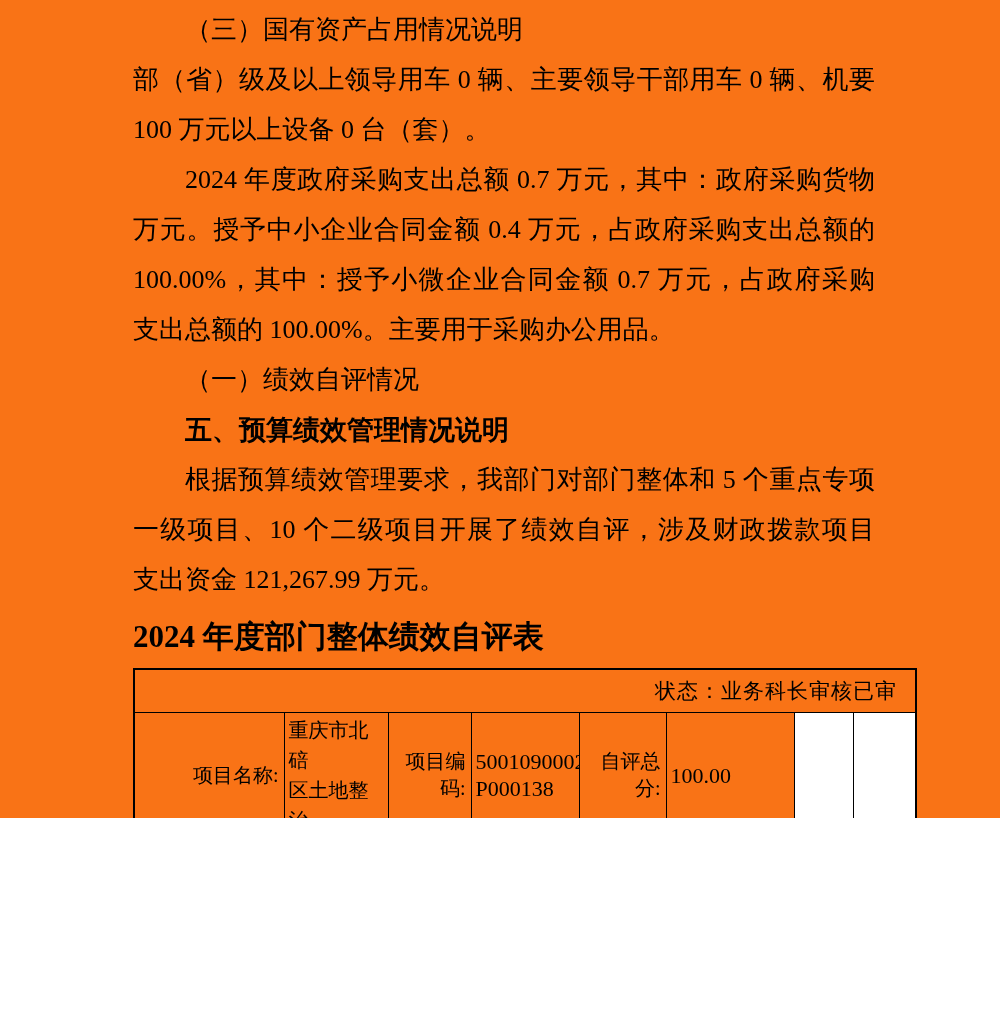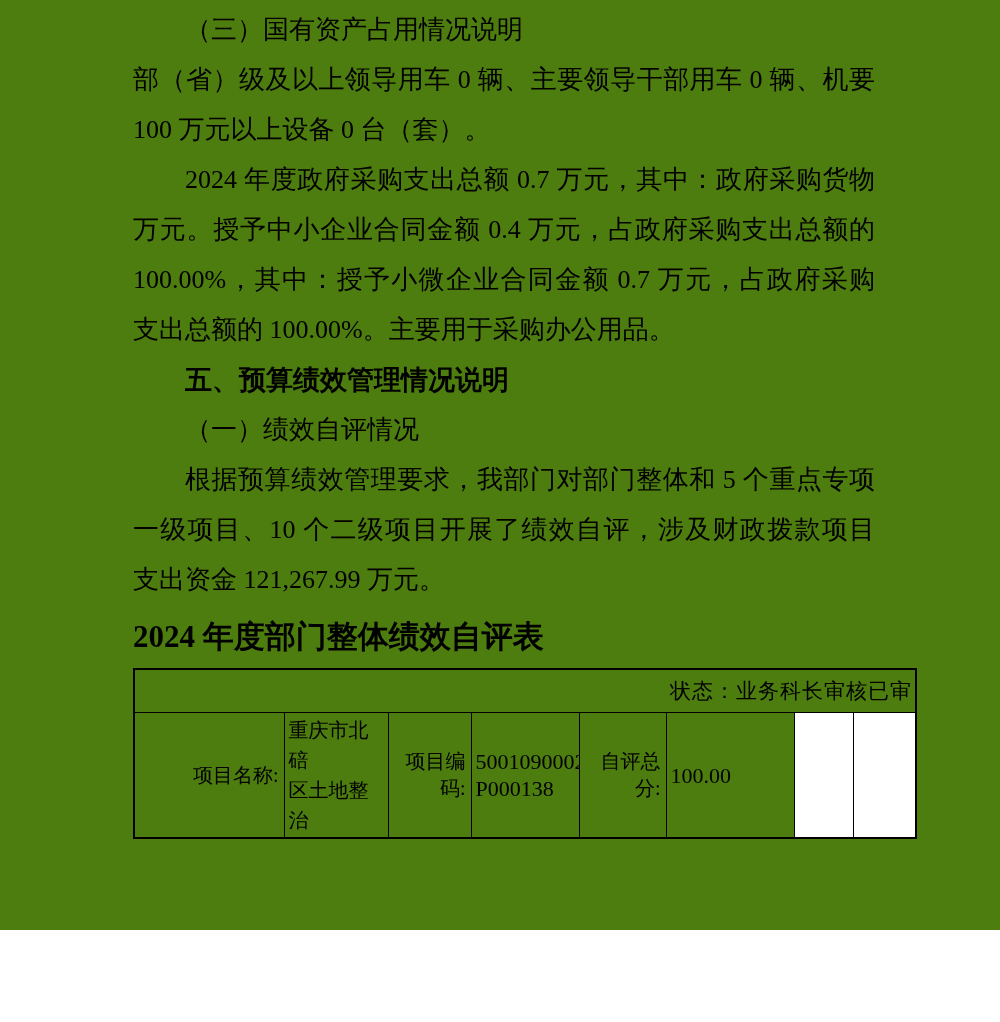--- a/index.html
+++ b/index.html
@@ -5,23 +5,23 @@
   html, body { margin: 0; padding: 0; }
   body {
     width: 1000px; height: 1022px;
     background: #ffffff;
     overflow: hidden;
     font-family: "Liberation Serif", "DejaVu Serif", serif;
     color: #000000;
   }
   .page {
     position: relative;
-    width: 1000px; height: 930px;
+    width: 1000px; height: 818px;
     overflow: hidden;
-    background: #4d7c0f;
+    background: #f97316;
   }
   .content {
     margin-left: 133px;
     width: 782px;
     padding-top: 5px;
   }
   .text-col { width: 742px; }
   .line {
     height: 50px;
     line-height: 50px;
@@ -59,21 +59,21 @@
   table.self-eval td {
     border: 1px solid #000;
     overflow: hidden;
     vertical-align: middle;
   }
   td.status-cell {
     border-bottom: 2px solid #000;
     height: 42px;
     text-align: right;
     font-size: 21px;
-    padding: 0 3px 0 0;
+    padding: 0 18px 0 0;
     letter-spacing: 1px;
   }
   tr.data-row td { height: 74px; }
   td.lbl {
     text-align: right;
     font-size: 20px;
     line-height: 27px;
     padding: 2px 5px 2px 2px;
   }
   td.val {
@@ -101,22 +101,22 @@
   <div class="content">
 
     <div class="text-col">
       <div class="line kai indent">（三）国有资产占用情况说明</div>
       <div class="line just">部（省）级及以上领导用车 0 辆、主要领导干部用车 0 辆、机要</div>
       <div class="line">100 万元以上设备 0 台（套）。</div>
       <div class="line just indent">2024 年度政府采购支出总额 0.7 万元，其中：政府采购货物</div>
       <div class="line just">万元。授予中小企业合同金额 0.4 万元，占政府采购支出总额的</div>
       <div class="line just">100.00%，其中：授予小微企业合同金额 0.7 万元，占政府采购</div>
       <div class="line">支出总额的 100.00%。主要用于采购办公用品。</div>
+      <div class="line kai indent">（一）绩效自评情况</div>
       <div class="line hei indent">五、预算绩效管理情况说明</div>
-      <div class="line kai indent">（一）绩效自评情况</div>
       <div class="line just indent">根据预算绩效管理要求，我部门对部门整体和 5 个重点专项</div>
       <div class="line just">一级项目、10 个二级项目开展了绩效自评，涉及财政拨款项目</div>
       <div class="line">支出资金 121,267.99 万元。</div>
     </div>
 
     <h1 class="table-title">2024 年度部门整体绩效自评表</h1>
 
     <table class="self-eval">
       <colgroup>
         <col style="width:150px">

